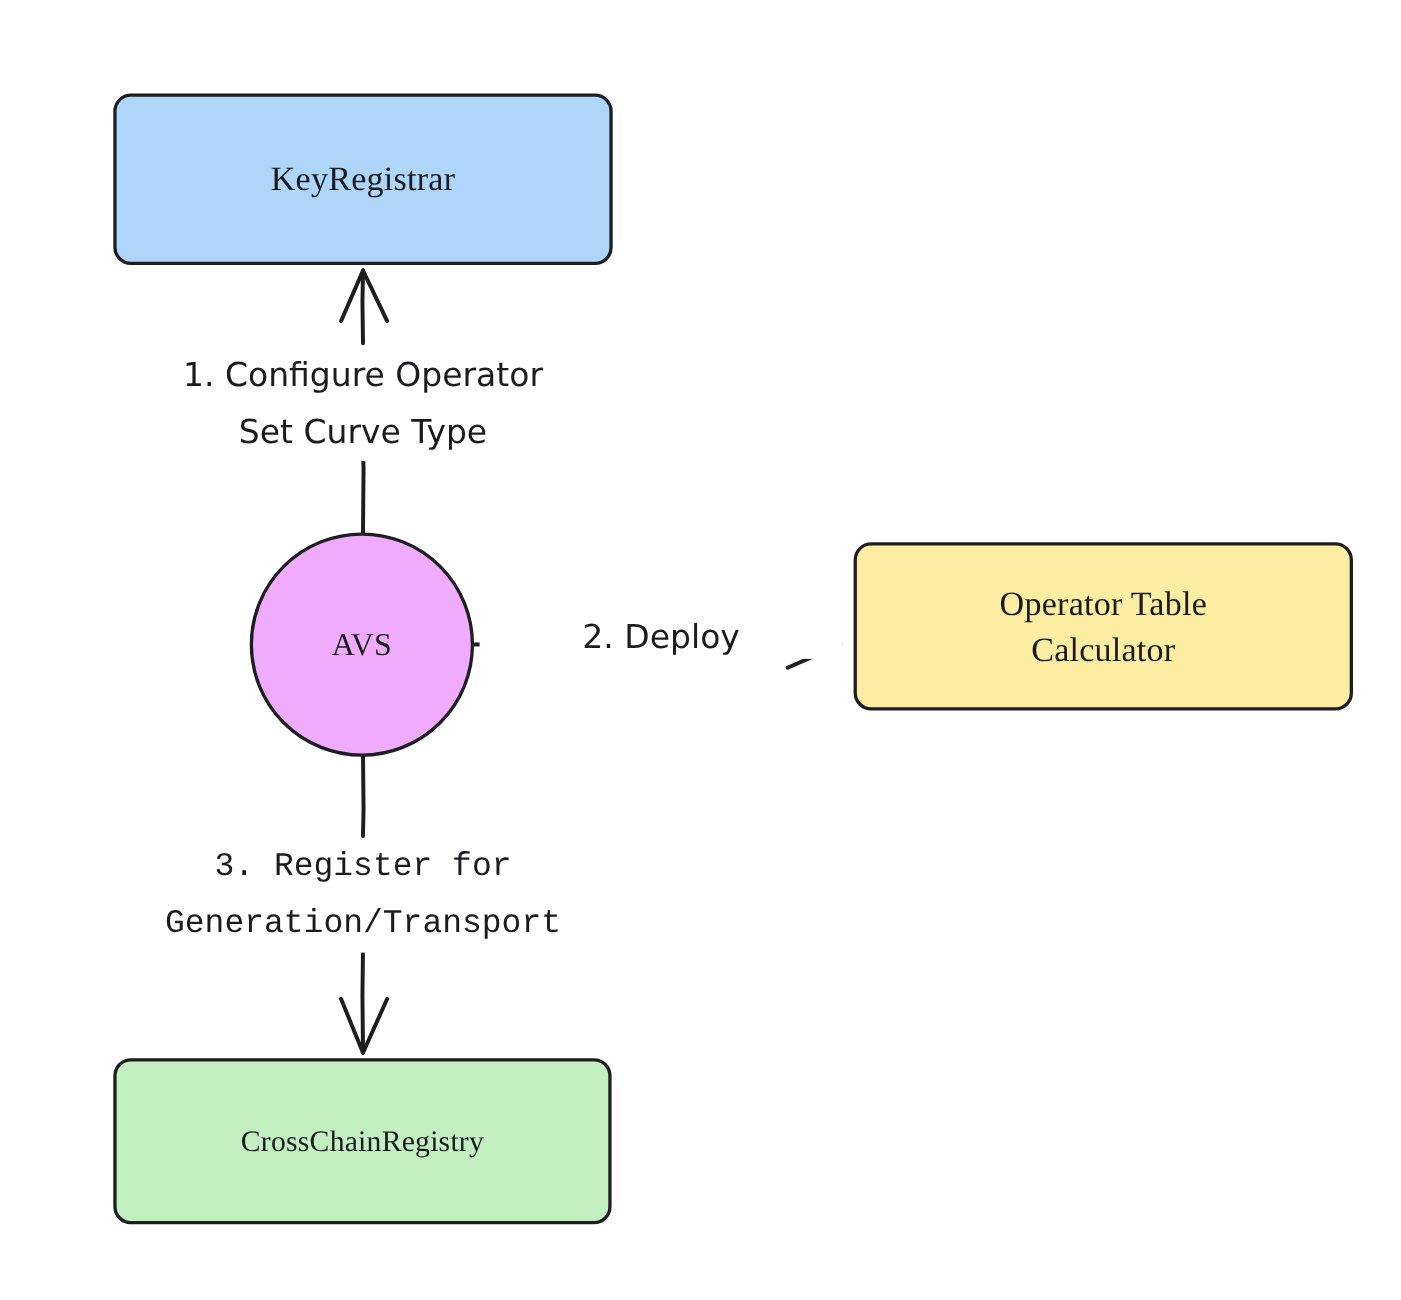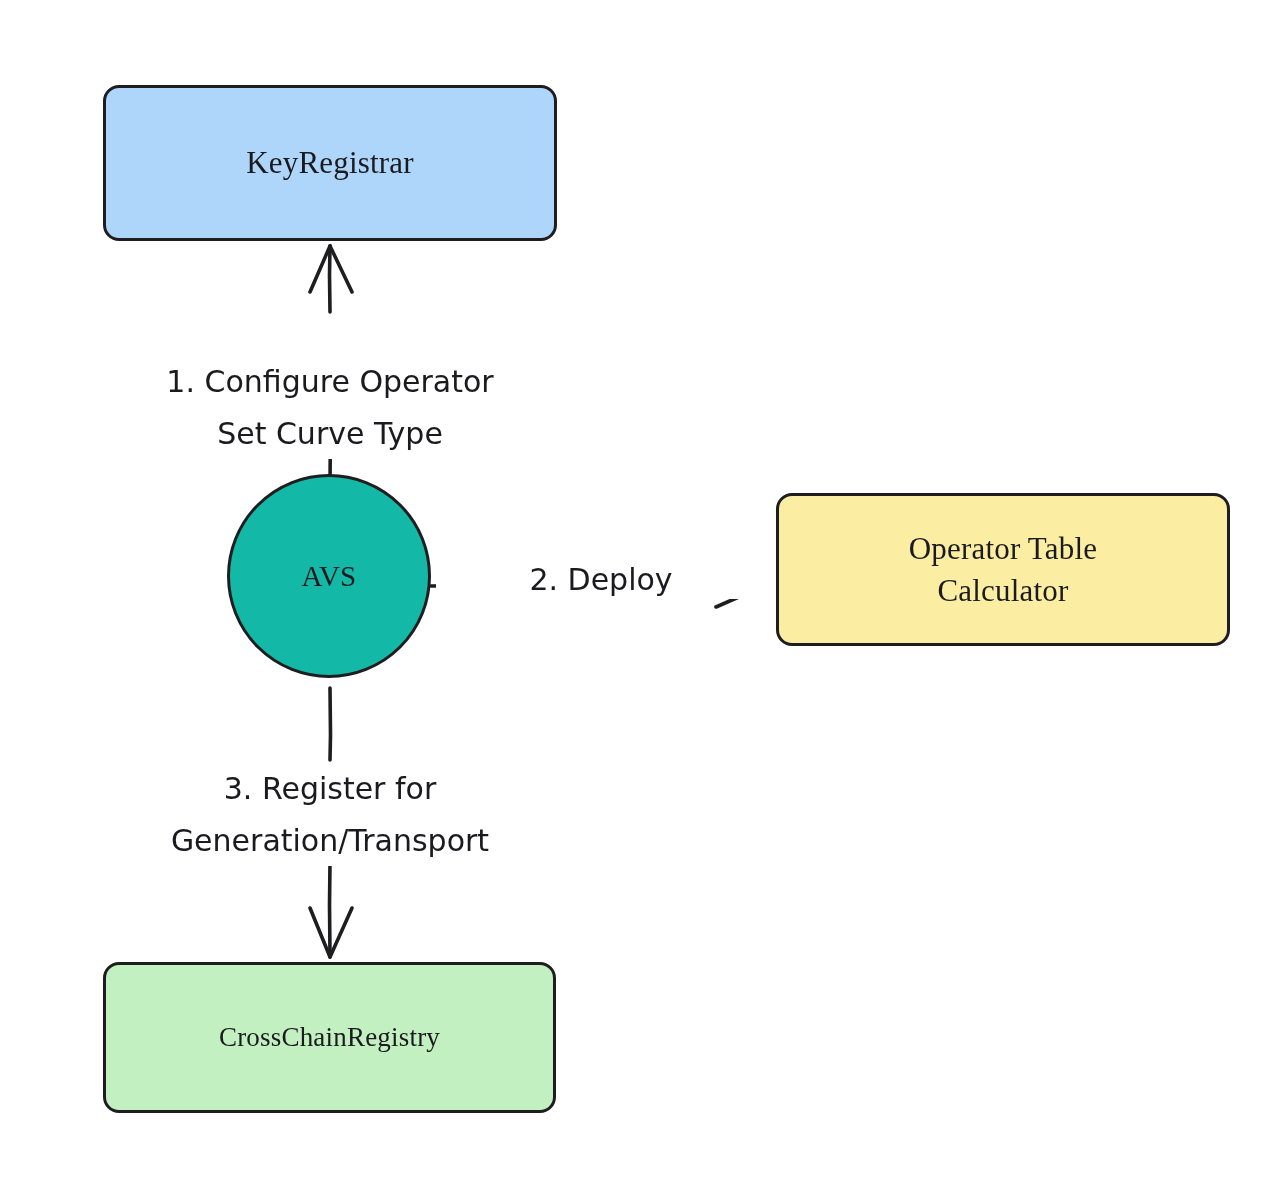--- a/index.html
+++ b/index.html
@@ -50,23 +50,23 @@
 
   
   #node-keyregistrar {
     left: 103px;  top: 85px;
     width: 454px; height: 156px;
     background: #aed6fb;
     font-size: 31px;
   }
 
   #node-avs {
-    left: 227px; top: 474px;
+    left: 227px; top: 484px;
     width: 204px; height: 204px;
-    background: #14b8a6;
+    background: #f0abfc;
     font-size: 29px;
   }
 
   #node-operator-table-calculator {
     left: 776px; top: 493px;
     width: 454px; height: 153px;
     background: #fbeea2;
     font-size: 31px;
   }
 
@@ -87,32 +87,32 @@
     text-align: center;
     white-space: pre-line;
     background: #ffffff;
     padding: 0 6px;
     box-sizing: border-box;
   }
 
   #edge-label-1 {
     left: 60px; top: 316px;
     width: 540px;
-    margin-top: 40px;
   }
 
   #edge-label-2 {
     left: 436px; top: 560px;
     width: 330px;
     line-height: 1.3;
   }
 
   #edge-label-3 {
     left: 40px; top: 763px;
     width: 580px;
+    font-family: Liberation Mono, monospace;
   }
 </style>
 </head>
 <body>
 
 <svg id="diagram-canvas" viewBox="0 0 1274 1182">
   <g stroke="#1e1e21" stroke-width="3.6" fill="none" stroke-linecap="round" stroke-linejoin="round">
 
     <g>
       <path d="M330,484 L330.5,425 L330,415"></path>

